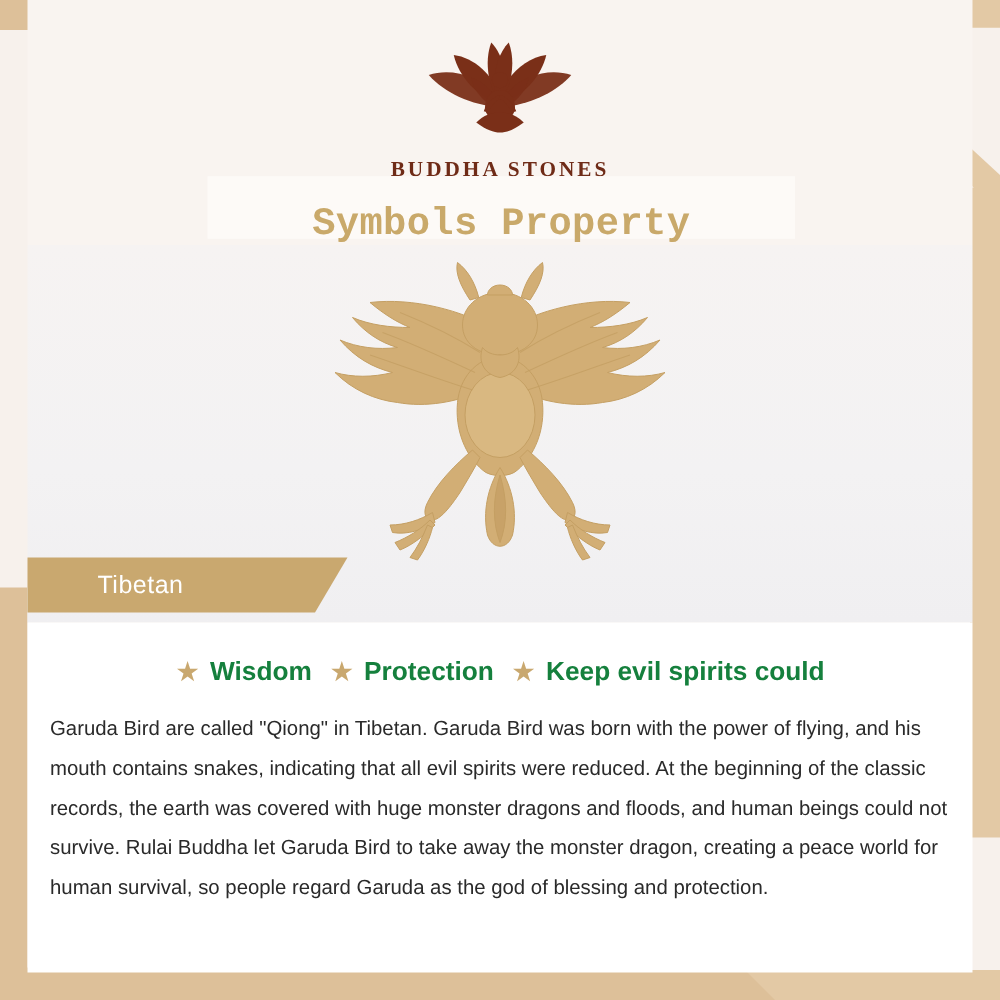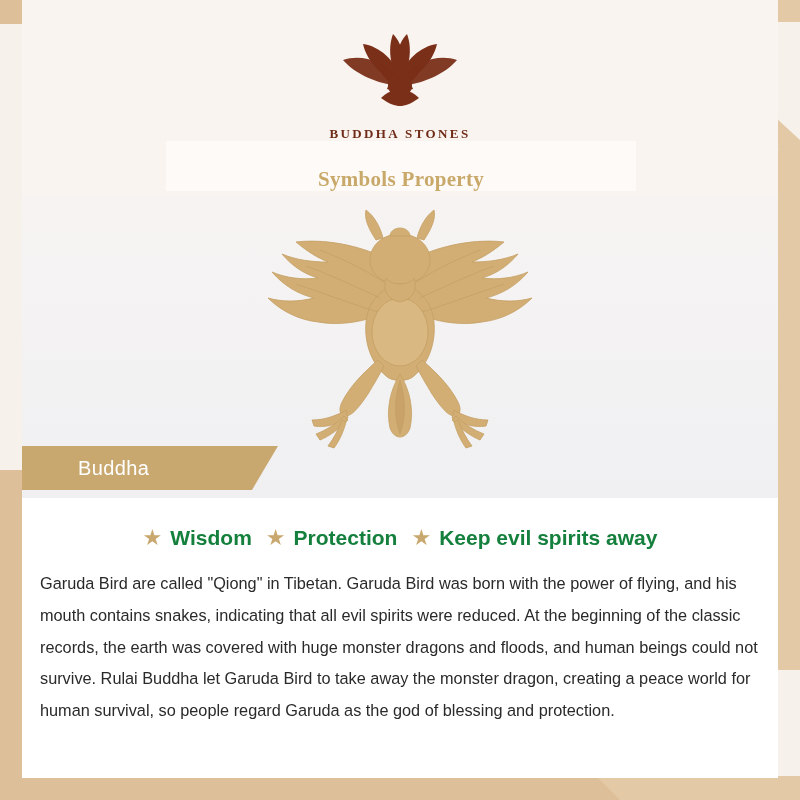--- a/index.html
+++ b/index.html
@@ -98,45 +98,45 @@
   }
   .logo-wrap {
     position: absolute;
     top: 26px;
     left: 0; right: 0;
     text-align: center;
   }
   .logo-svg { display: block; margin: 0 auto; }
   .brand {
     margin-top: 4px;
-    font-size: 13px;
+    font-size: 17px;
     letter-spacing: 2.4px;
     color: #6f2b17;
     font-weight: bold;
     font-family: "Liberation Serif", serif;
   }
 
   
   .title-bar {
     position: absolute;
     top: 141px;
     left: 166px;
     width: 470px;
     height: 50px;
     background: #fdfaf7;
     display: flex;
     align-items: center;
     justify-content: center;
   }
   .title-text {
-    font-size: 21px;
+    font-size: 31px;
     font-weight: bold;
     color: #c9a96a;
     letter-spacing: 0.3px;
-    font-family: Liberation Serif, serif;
+    font-family: Liberation Mono, monospace;
     margin-top: 27px;
   }
 
   
   .symbol-area {
     position: absolute;
     top: 196px;
     left: 22px;
     width: 756px;
     height: 302px;
@@ -314,34 +314,34 @@
           <path d="M96 80 C120 88 146 98 178 108"></path>
           <path d="M280 46 C260 54 238 64 216 78"></path>
           <path d="M294 62 C272 70 250 80 220 94"></path>
           <path d="M304 80 C280 88 254 98 222 108"></path>
         </g>
       </g>
     </svg>
   </div>
 
   <div class="name-ribbon">
-    <span class="name-text">Buddha</span>
+    <span class="name-text">Tibetan</span>
   </div>
 
   <div class="desc">
     <div class="features">
       <div class="feature">
         <span class="star">★</span>
         <span class="feature-label">Wisdom</span>
       </div>
       <div class="feature">
         <span class="star">★</span>
         <span class="feature-label">Protection</span>
       </div>
       <div class="feature">
         <span class="star">★</span>
-        <span class="feature-label">Keep evil spirits away</span>
+        <span class="feature-label">Keep evil spirits could</span>
       </div>
     </div>
     <p class="body-text">Garuda Bird are called "Qiong" in Tibetan. Garuda Bird was born with the power of flying, and his mouth contains snakes, indicating that all evil spirits were reduced. At the beginning of the classic records, the earth was covered with huge monster dragons and floods, and human beings could not survive. Rulai Buddha let Garuda Bird to take away the monster dragon, creating a peace world for human survival, so people regard Garuda as the god of blessing and protection.</p>
   </div>
 
 </div>
 
 </body></html>

